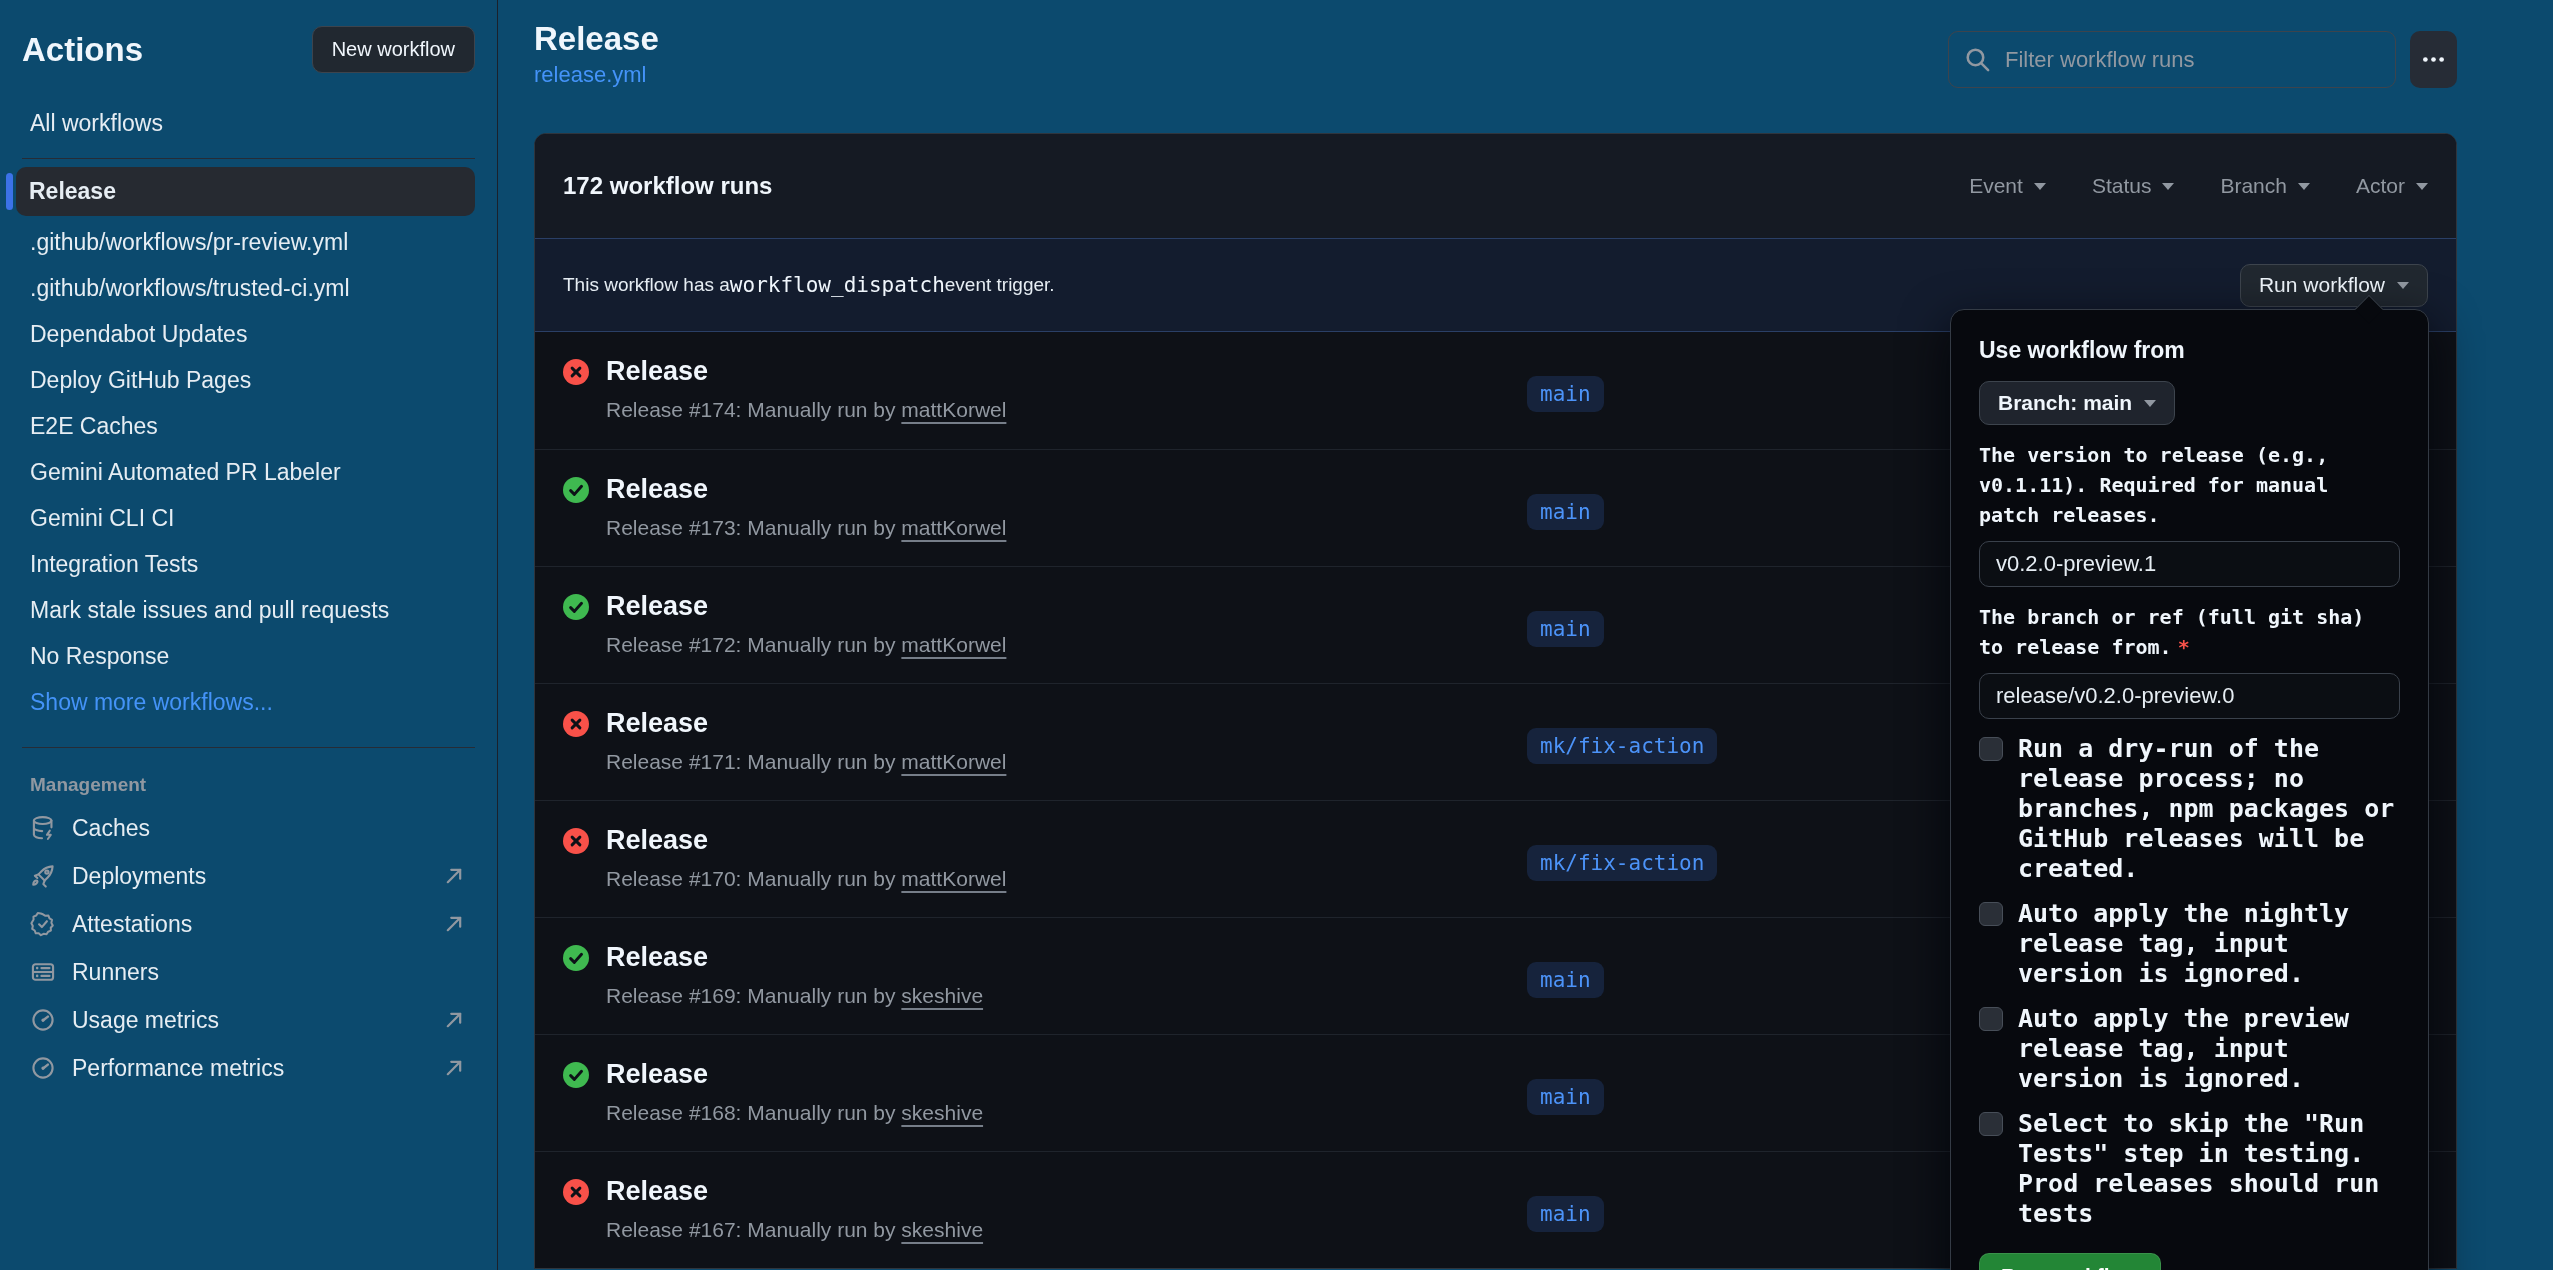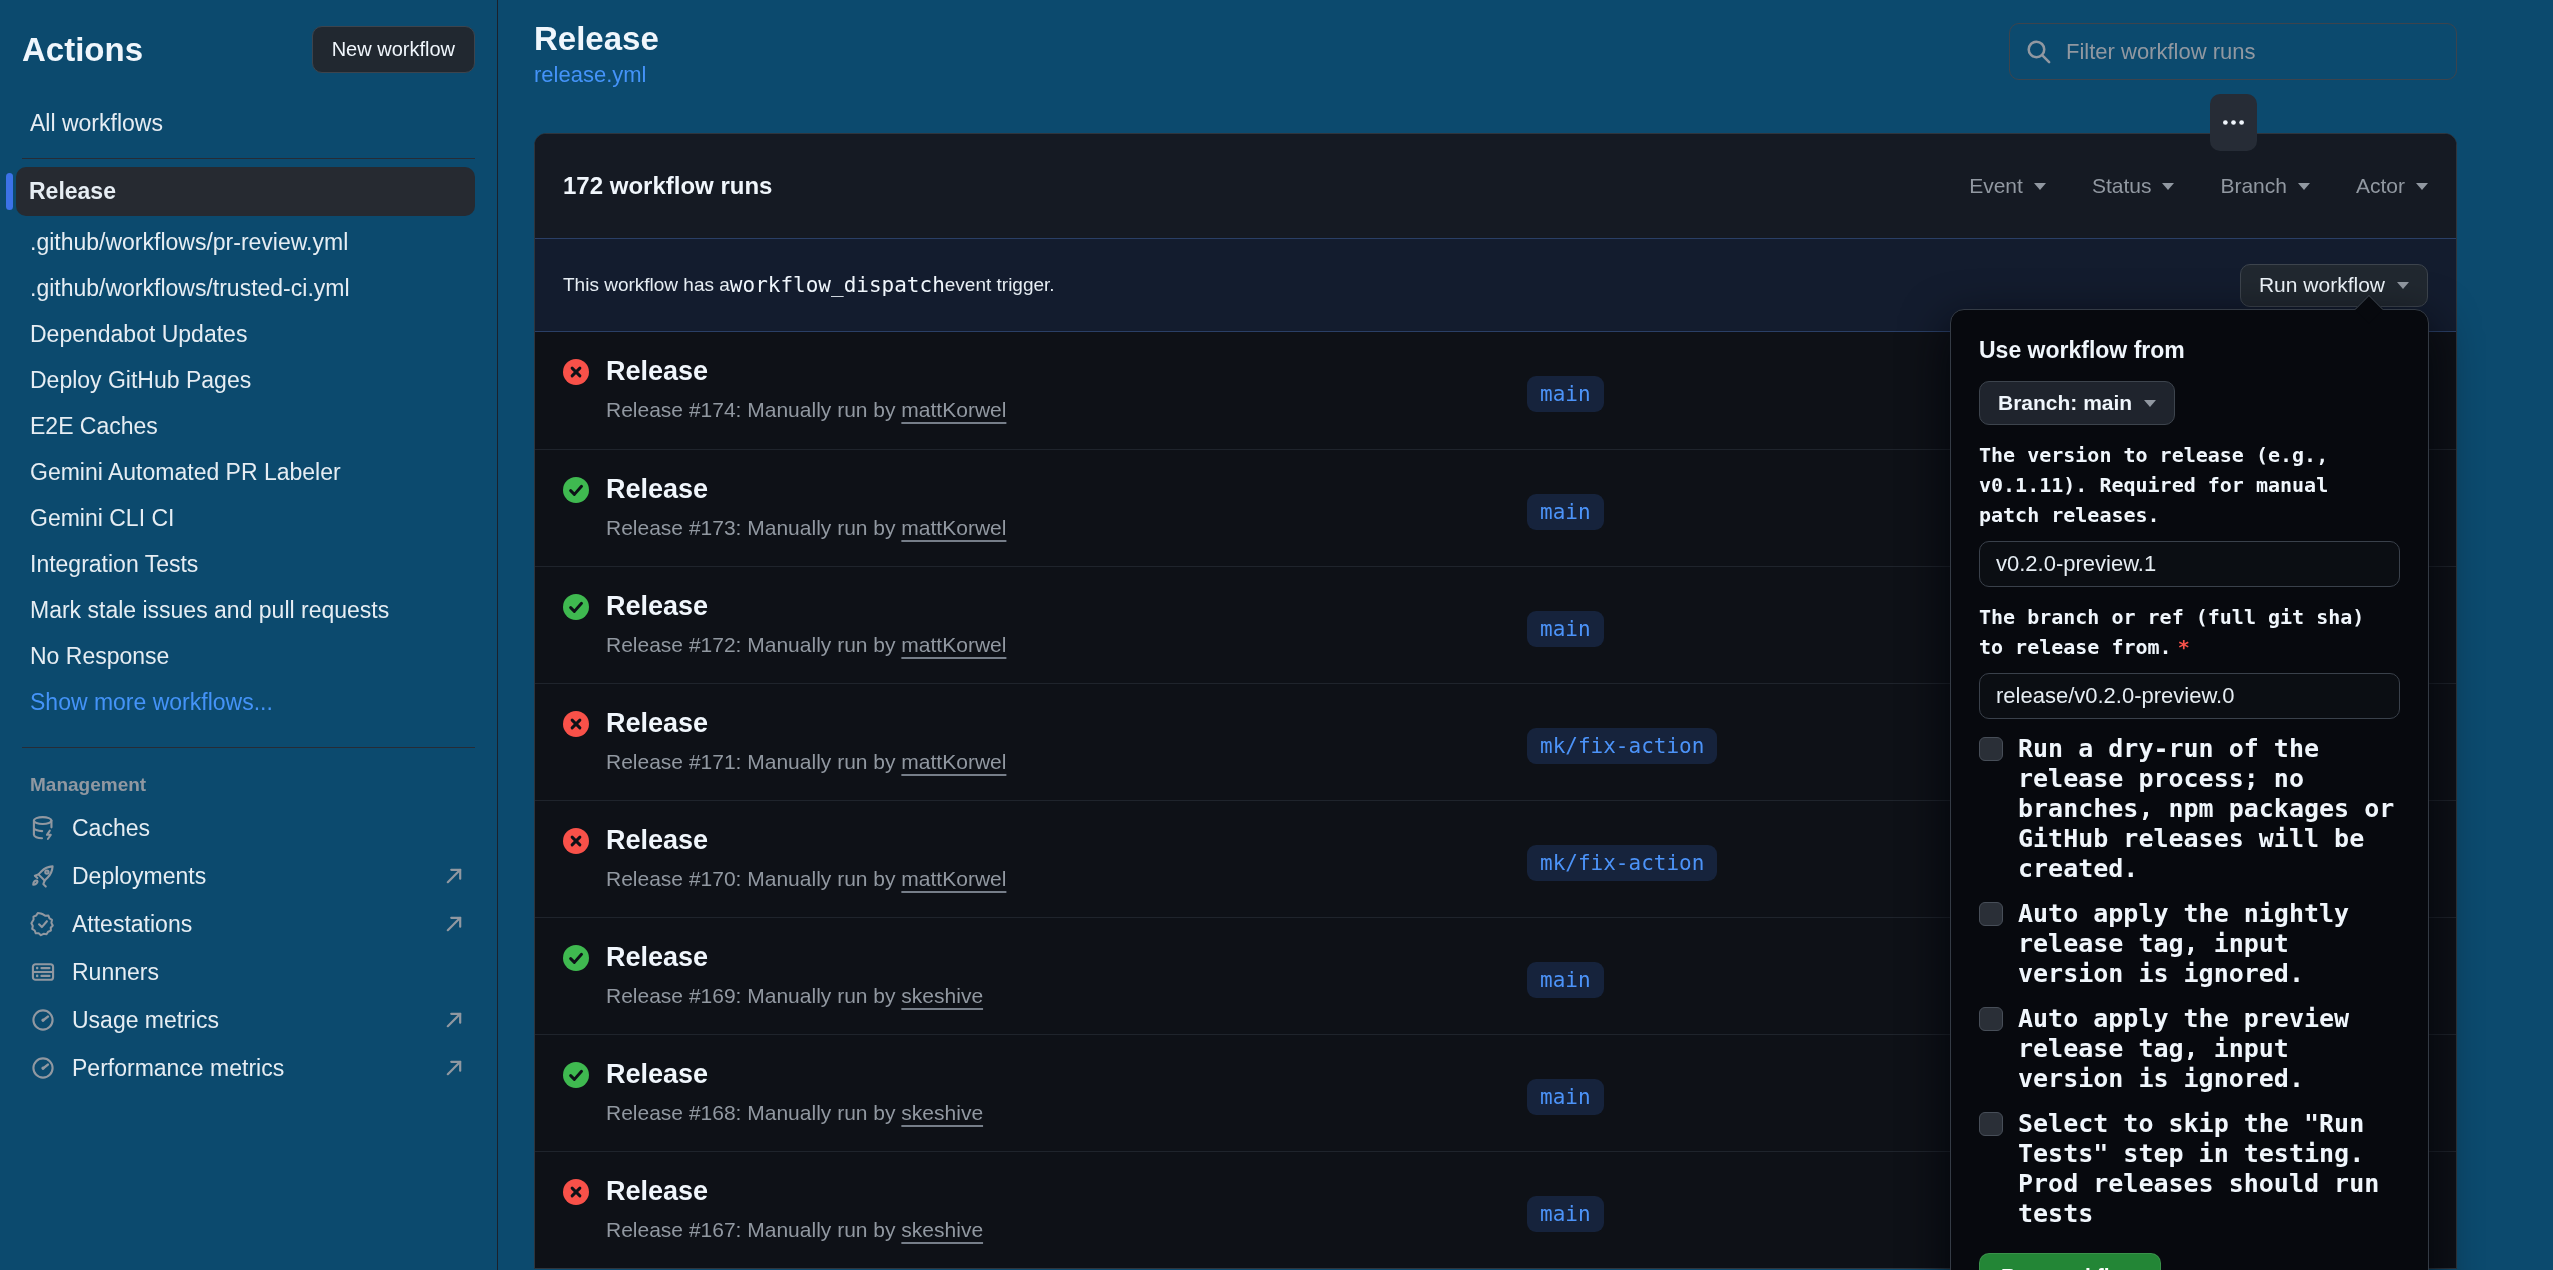--- a/index.html
+++ b/index.html
@@ -23,21 +23,21 @@
   .mgmt-item { height:48px; display:flex; align-items:center; gap:16px; padding:0 10px 0 8px; font-size:23px; color:#e6edf3; border-radius:10px; cursor:pointer; }
   .mgmt-item .mi-icon { width:26px; height:26px; display:inline-flex; }
   .mgmt-item .mi-arrow { margin-left:auto; width:22px; height:22px; display:inline-flex; }
   .mgmt-list { margin-top:8px; }
 
   
   .main { flex:1; padding:0 96px 0 36px; position:relative; }
   .main-header { display:flex; justify-content:space-between; align-items:flex-start; height:133px; padding-top:20px; }
   .page-title { font-size:33px; font-weight:bold; }
   .file-link { display:inline-block; margin-top:4px; font-size:22px; color:#4493f8; text-decoration:none; cursor:pointer; }
-  .search-area { display:flex; gap:14px; align-items:center; margin-top:3px;flex-direction:column; }
+  .search-area { display:flex; gap:14px; align-items:center; margin-top:11px; }
   .filter-input-wrap { position:relative; }
   .filter-input { width:448px; height:57px; background:transparent; border:1px solid #3d444d; border-radius:10px; color:#e6edf3; font-size:22px; font-family:inherit; padding:0 16px 0 56px; outline:none; }
   .filter-input::placeholder { color:#9198a1; }
   .search-icon { position:absolute; left:16px; top:15px; width:27px; height:27px; }
   .kebab-btn { width:47px; height:57px; background:#262c36; border:none; border-radius:10px; display:flex; align-items:center; justify-content:center; cursor:pointer; }
 
   
   .runs-card { border:1px solid #2f353d; border-radius:12px 12px 0 0; background:#0e1117; overflow:hidden; }
   .card-header { height:104px; background:#151a23; display:flex; align-items:center; padding:0 28px; }
   .runs-count { font-size:24px; font-weight:bold; }

